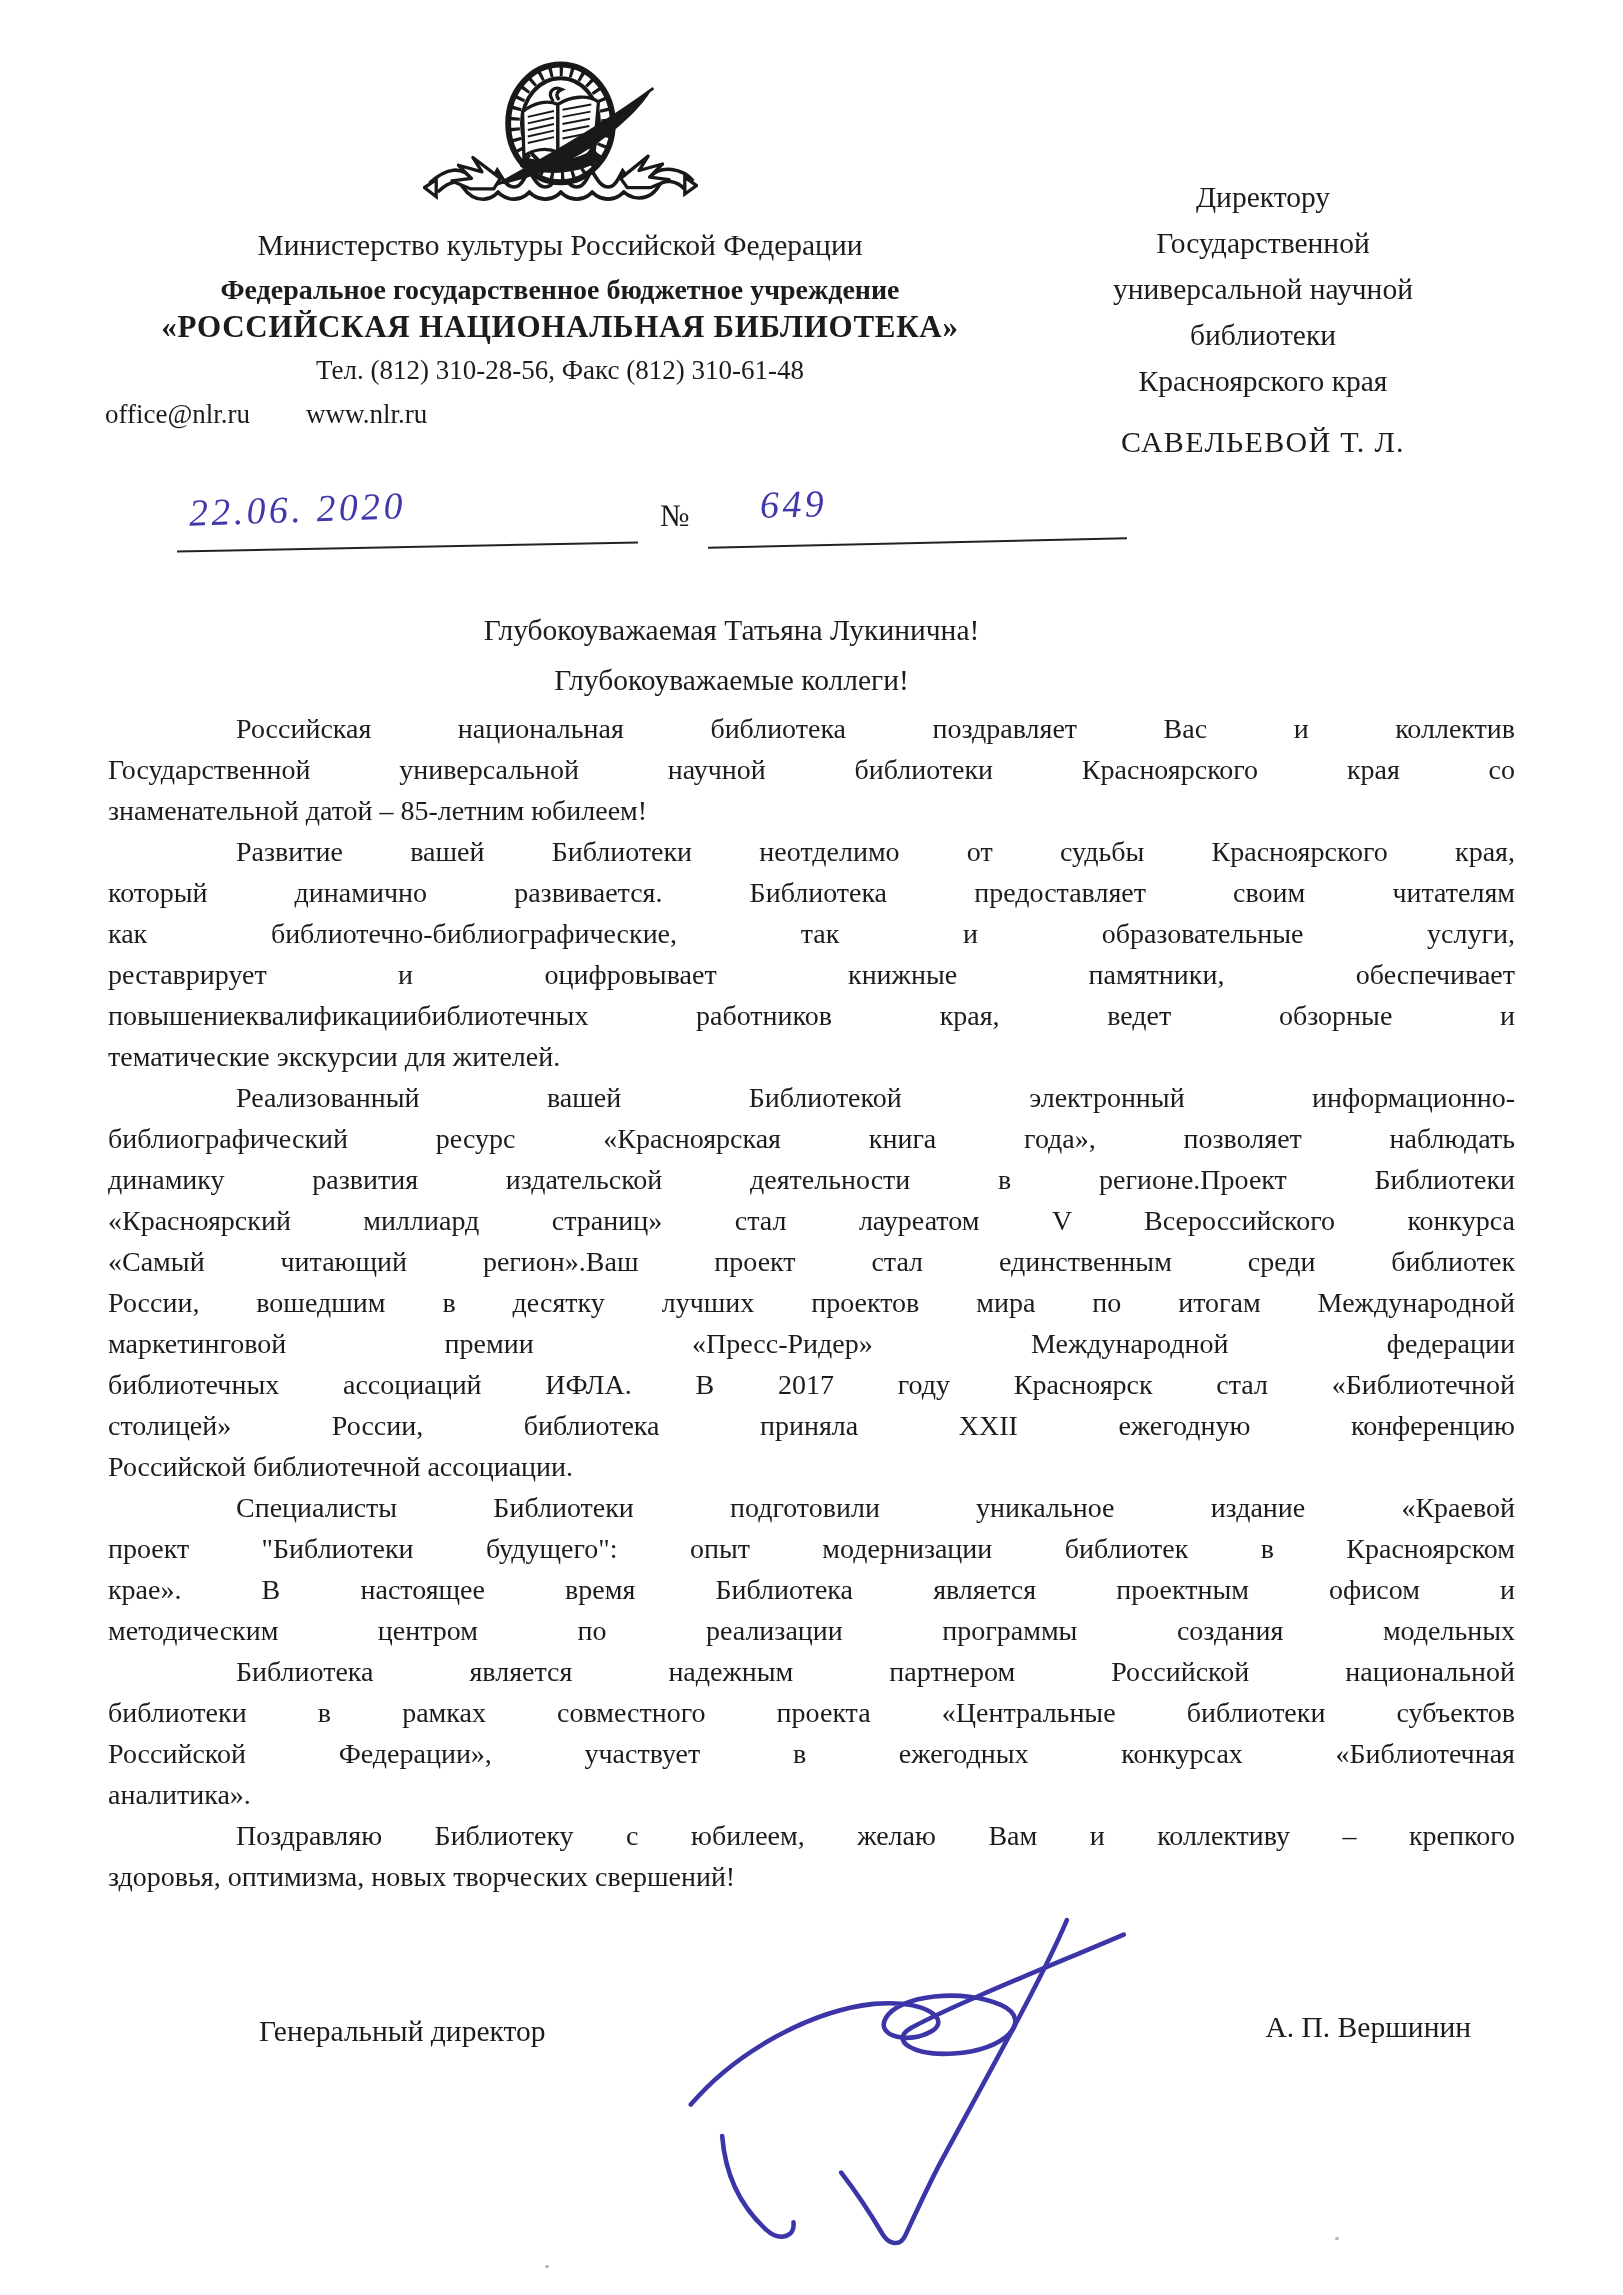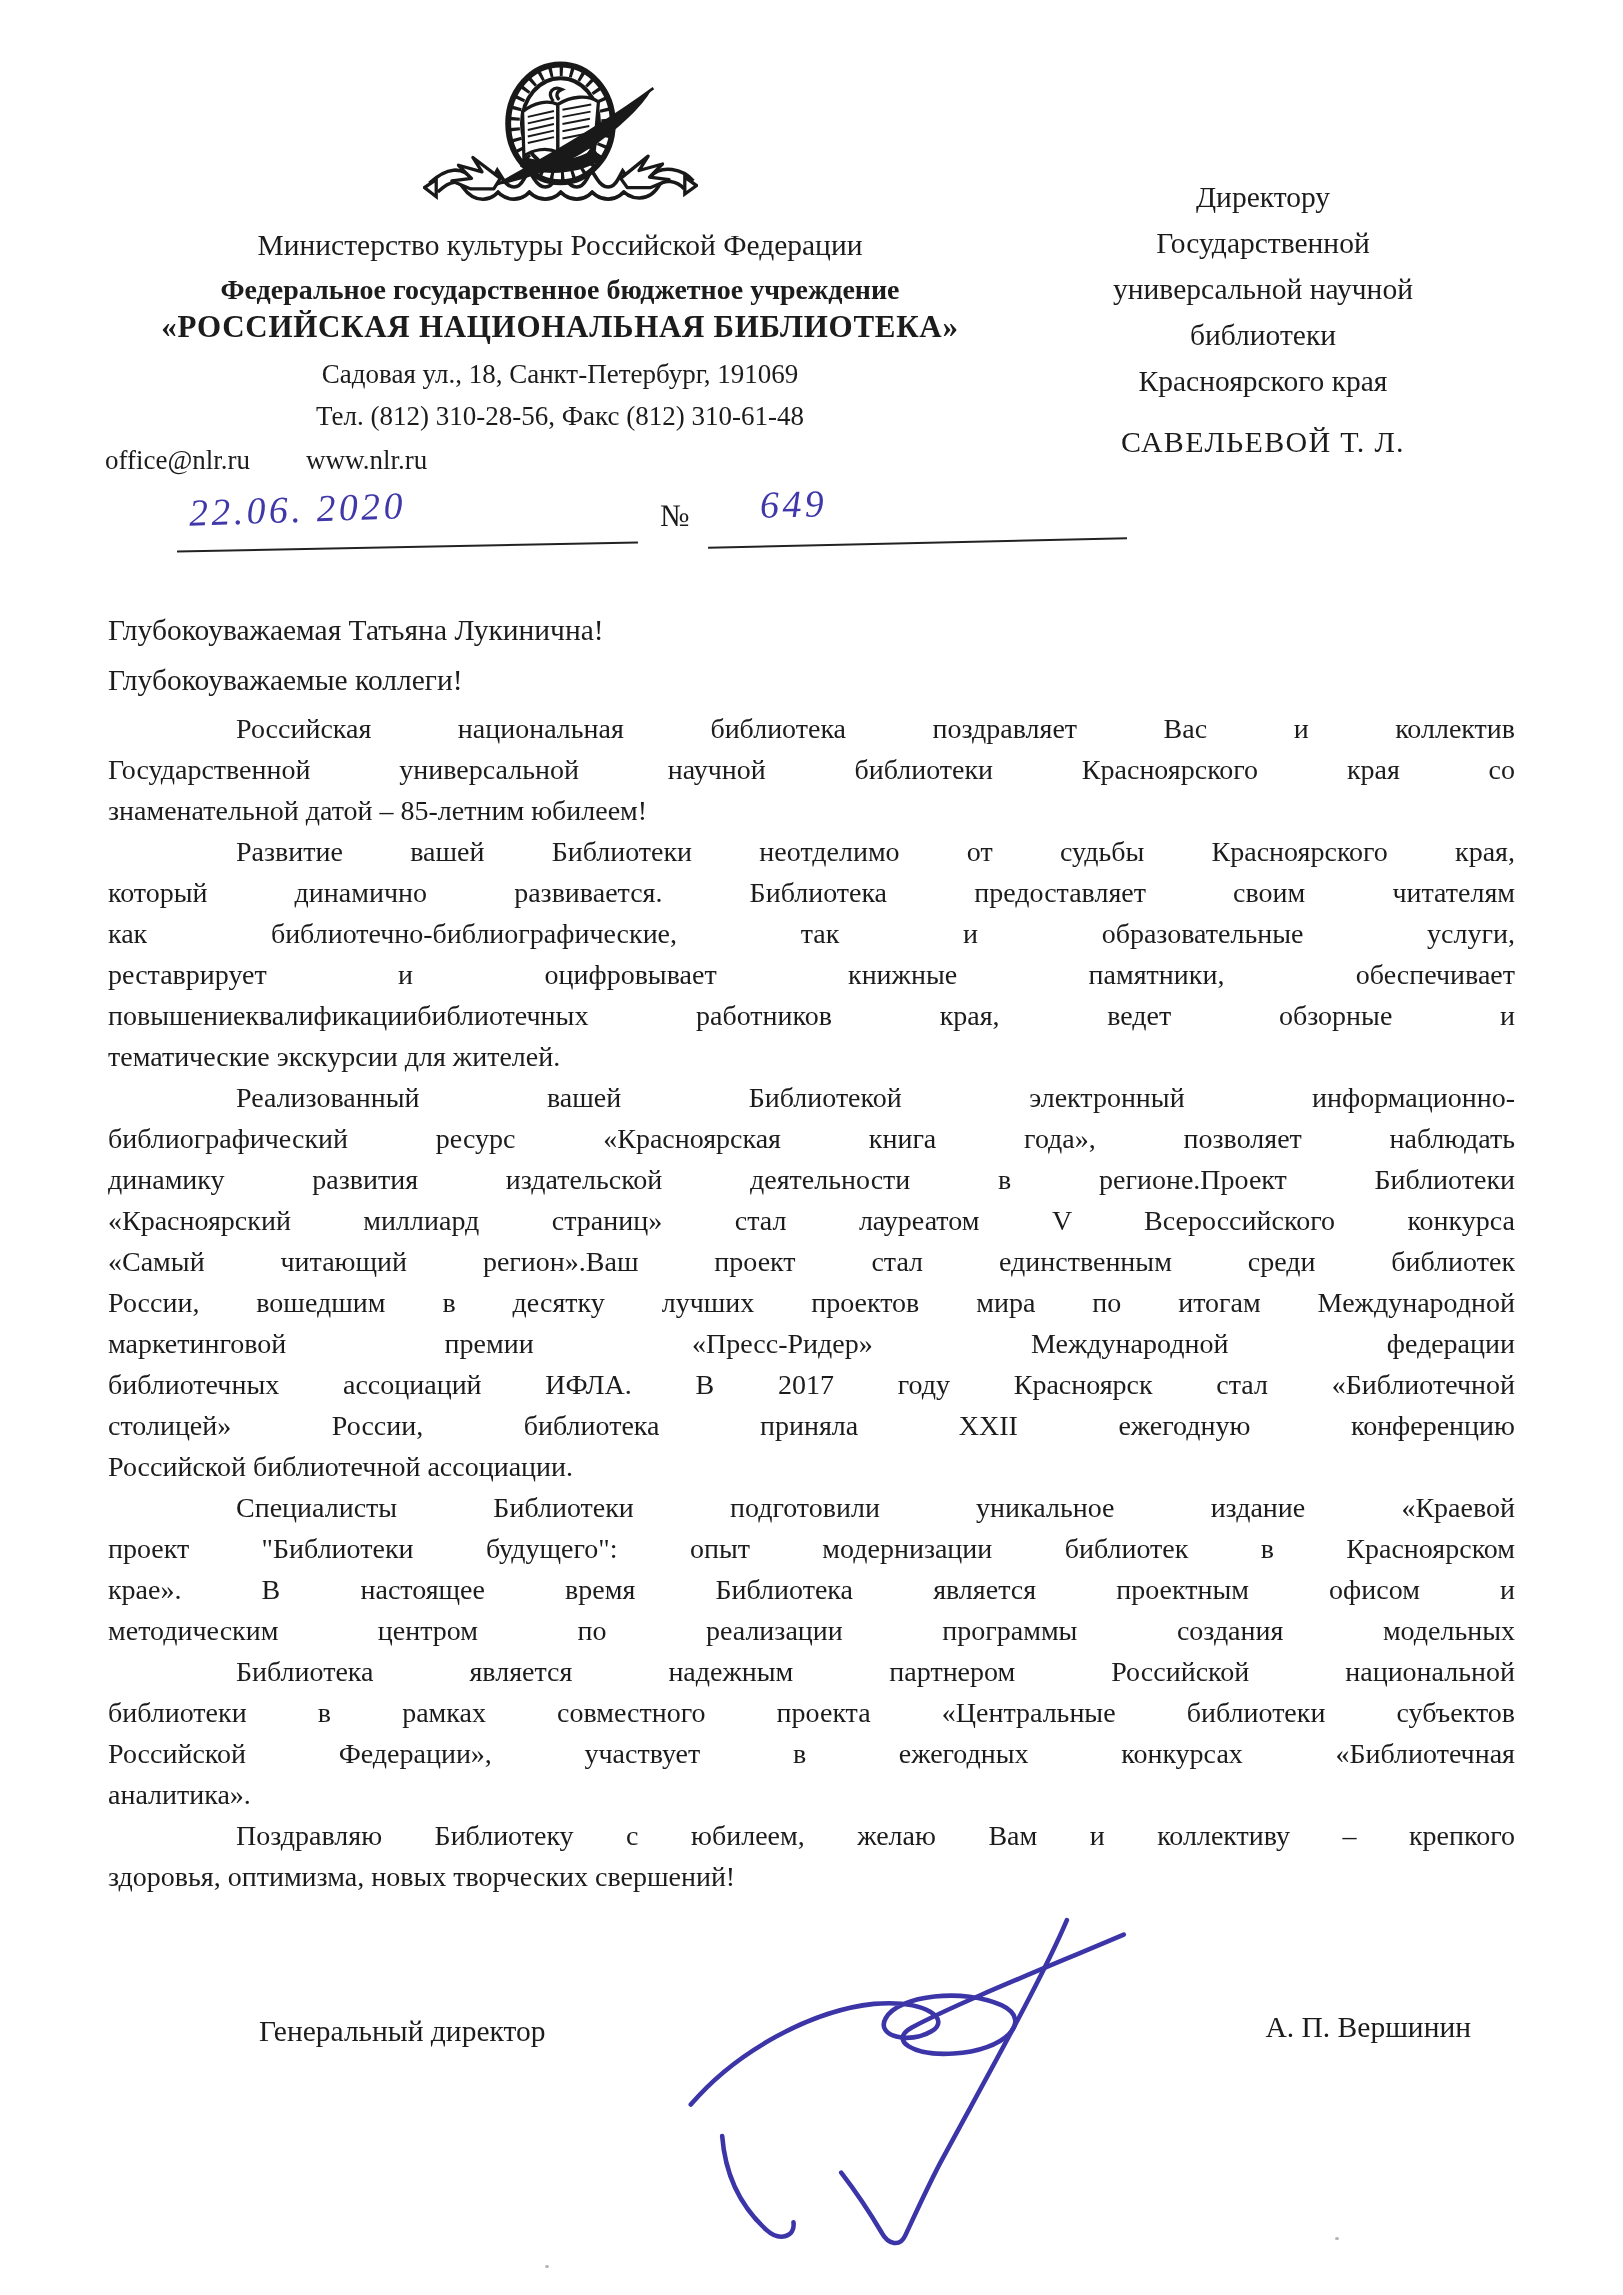--- a/index.html
+++ b/index.html
@@ -27,21 +27,21 @@
   .ref-no   { position:absolute; left:483px; top:11.8px; font-size:31px; color:#1c1c1c; }
   .ref-num  { position:absolute; left:583px; top:-3.9px; font-size:38px; transform:rotate(-1.5deg); }
   .ref-line2 { position:absolute; left:531px; top:56px; width:419px; border-top:2px solid #222; transform:rotate(-1.3deg); }
 
   
   .addressee { position:absolute; left:1047px; top:174px; width:432px; text-align:center; }
   .addressee .a-line { font-size:29.5px; line-height:46px;font-family:Liberation Serif, serif; }
   .addressee-name { margin-top:21px; font-size:30px; letter-spacing:1.3px; white-space:nowrap; }
 
   
-  .salutation { position:absolute; left:108px; top:605px; width:1247px; text-align:left; }
+  .salutation { position:absolute; left:108px; top:605px; width:1247px; text-align:center; }
   .salutation div { font-size:29.5px; line-height:50px; }
 
   
   .bodytext { position:absolute; left:108px; top:708px; width:1407px; font-size:28px; line-height:41px; }
   .para { margin:0; padding:0; }
   .bline { display:block; text-align:justify; text-align-last:justify; }
   .bline.last { text-align-last:left; }
   .bline.indent { text-indent:128px; }
 
   
@@ -84,21 +84,20 @@
 
       <path d="M154 150 C182 162 238 158 262 138 L272 156 C240 178 182 182 148 166 Z" fill="#191919"></path>
 
       <path d="M112 194 C190 150 272 102 348 50 C336 72 306 102 264 132 C222 162 158 188 112 194 Z" fill="#191919"></path>
       <path d="M112 194 C200 146 290 92 352 46" fill="none" stroke="#191919" stroke-width="4"></path>
     </svg>
 
     <div class="lh-ministry">Министерство культуры Российской Федерации</div>
     <div class="lh-inst">Федеральное государственное бюджетное учреждение</div>
     <div class="lh-org">«РОССИЙСКАЯ НАЦИОНАЛЬНАЯ БИБЛИОТЕКА»</div>
-    <div class="lh-addr">Садовая ул., 18, Санкт-Петербург, 191069</div>
     <div class="lh-phone">Тел. (812) 310-28-56, Факс (812) 310-61-48</div>
     <div class="lh-contacts">
       <span>office@nlr.ru</span>
       <span>www.nlr.ru</span>
     </div>
   </div>
 
   <div class="ref-block">
     <span class="hand ref-date" style="color:#4038a8">22.06. 2020</span>
     <span class="ref-line1"></span>

